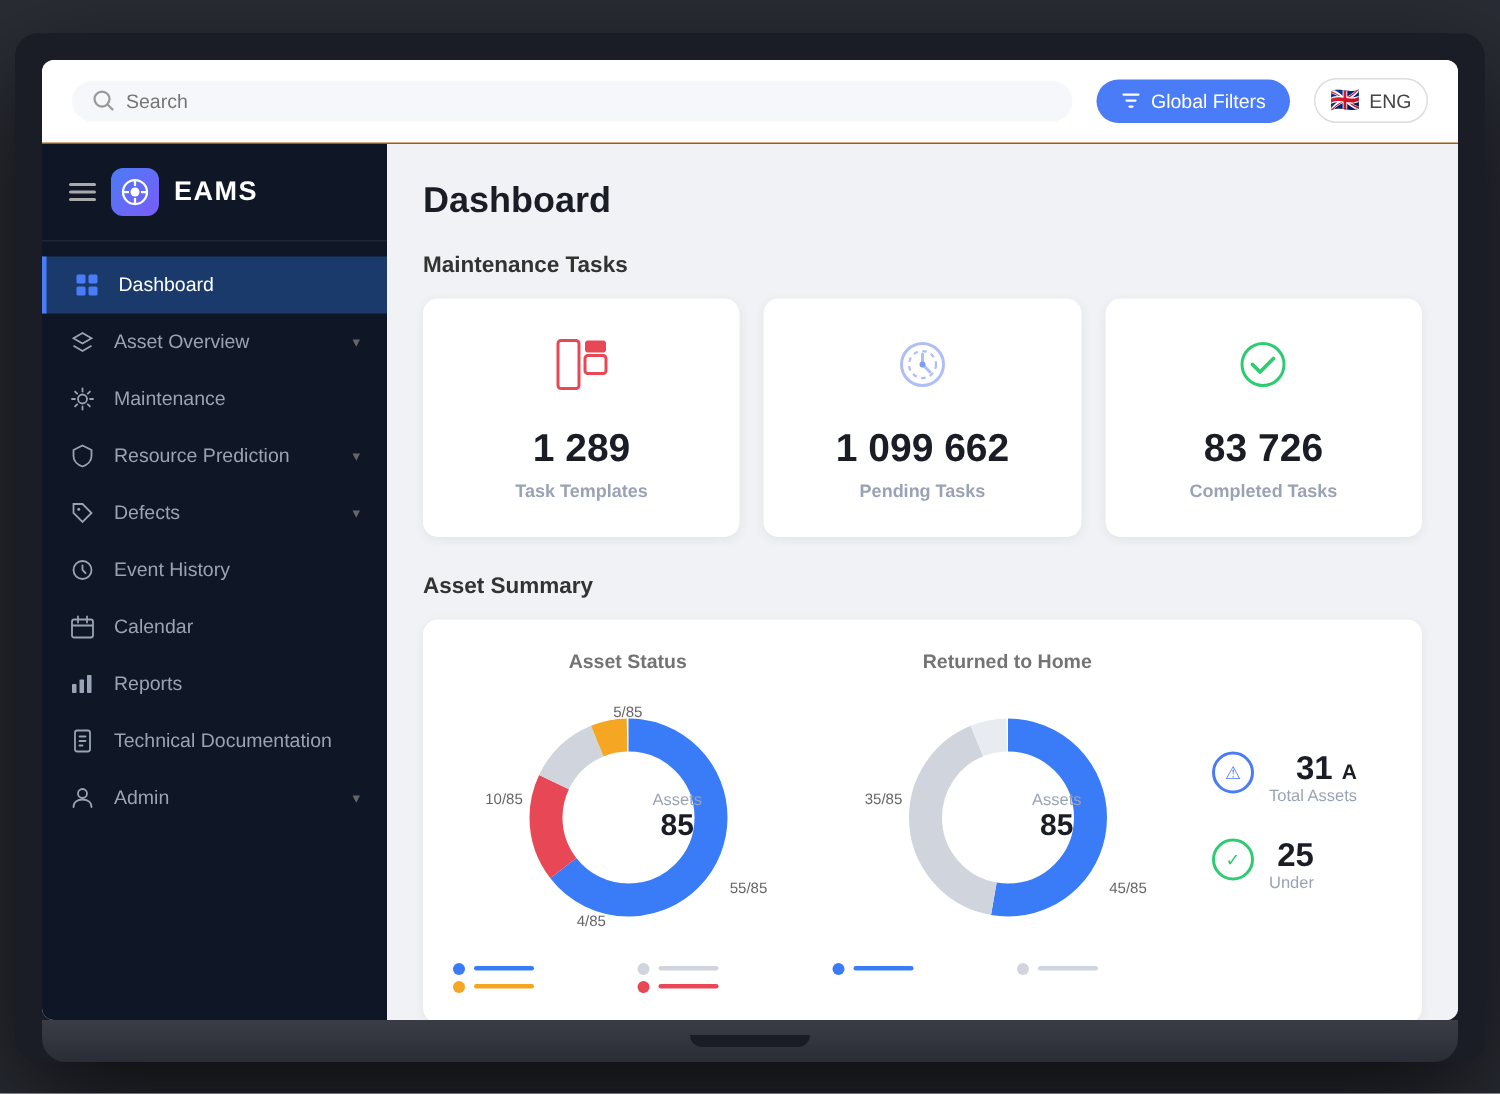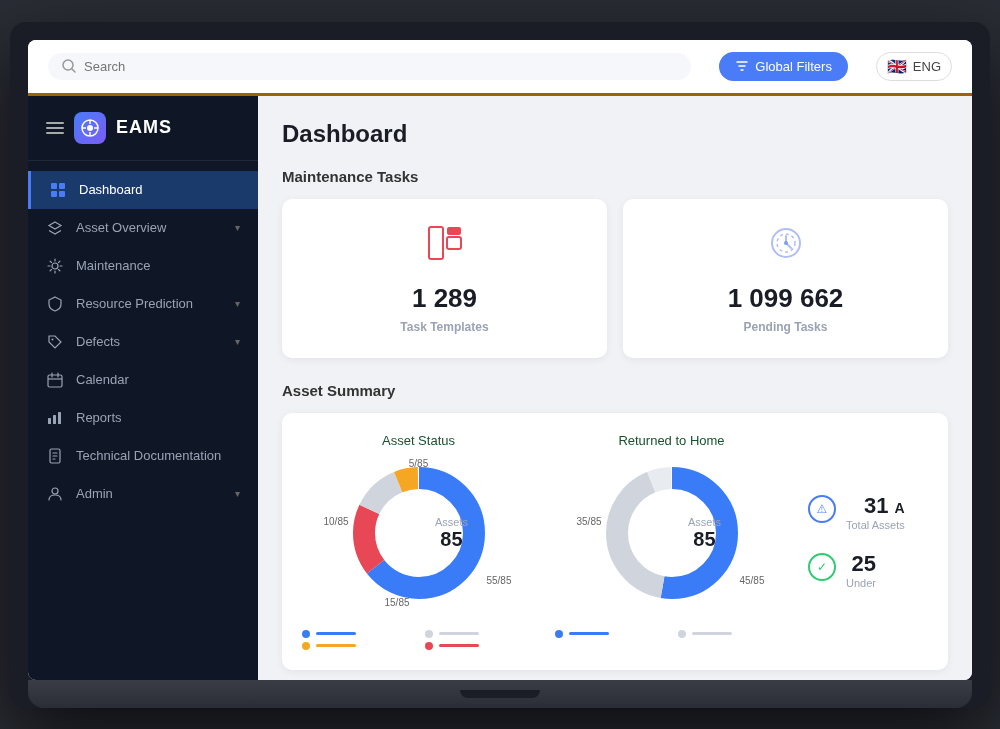--- a/index.html
+++ b/index.html
@@ -52,22 +52,22 @@
       height: 100%;
     }
 
     
     .top-bar {
       background: #fff;
       height: 56px;
       display: flex;
       align-items: center;
       padding: 0 20px;
-      border-bottom: 3px solid #a16207;
-      gap: 28px;
+      border-bottom: 1px solid #a16207;
+      gap: 16px;
     }
 
     .app-body {
       display: flex;
       flex: 1;
       overflow: hidden;
     }
 
     
     .sidebar {
@@ -250,23 +250,23 @@
 
     .chart-card {
       flex: 1;
       display: flex;
       flex-direction: column;
       align-items: center;
     }
 
     .chart-title {
       font-size: 13px;
-      font-weight: 400;
-      color: #14532d;
-      margin-bottom: 0;
+      font-weight: 700;
+      color: #737373;
+      margin-bottom: 12px;
       align-self: center;
     }
 
     .donut-center {
       position: absolute;
       top: 50%;
       left: 50%;
       transform: translate(-50%, -50%);
       text-align: center;
       margin-left: 33px;
@@ -515,20 +515,29 @@
               <span class="nav-icon">
                 <svg width="16" height="16" viewBox="0 0 16 16" fill="none">
                   <path d="M2 2h6l6 6-6 6-6-6V2Z" stroke="#9aa3b5" stroke-width="1.2"></path>
                   <circle cx="5.5" cy="5.5" r="1" fill="#9aa3b5"></circle>
                 </svg>
               </span>
               <span>Defects</span>
               <span class="chevron">▾</span>
             </li>
 
+            <li class="nav-item">
+              <span class="nav-icon">
+                <svg width="16" height="16" viewBox="0 0 16 16" fill="none">
+                  <circle cx="8" cy="8" r="6" stroke="#9aa3b5" stroke-width="1.2"></circle>
+                  <path d="M8 5v3l2 2" stroke="#9aa3b5" stroke-width="1.2" stroke-linecap="round"></path>
+                </svg>
+              </span>
+              <span>Event History</span>
+            </li>
 
             <li class="nav-item">
               <span class="nav-icon">
                 <svg width="16" height="16" viewBox="0 0 16 16" fill="none">
                   <rect x="1" y="3" width="14" height="12" rx="1.5" stroke="#9aa3b5" stroke-width="1.2"></rect>
                   <path d="M1 7h14" stroke="#9aa3b5" stroke-width="1.2"></path>
                   <path d="M5 1v4M11 1v4" stroke="#9aa3b5" stroke-width="1.2" stroke-linecap="round"></path>
                 </svg>
               </span>
               <span>Calendar</span>
@@ -595,36 +604,46 @@
                     <line x1="20" y1="13" x2="20" y2="20" stroke="#b0bef7" stroke-width="2" stroke-linecap="round"></line>
                     <line x1="20" y1="20" x2="25" y2="25" stroke="#b0bef7" stroke-width="2" stroke-linecap="round"></line>
                     <path d="M20 6L20 6" stroke="#b0bef7" stroke-width="2"></path>
                     <circle cx="20" cy="20" r="2" fill="#7b9cf7"></circle>
                   </svg>
                 </div>
                 <div class="card-value">1 099 662</div>
                 <div class="card-label">Pending Tasks</div>
               </div>
 
+              <div class="stat-card">
+                <div class="card-icon icon-completed">
+                  <svg width="40" height="40" viewBox="0 0 40 40" fill="none">
+                    <circle cx="20" cy="20" r="14" stroke="#2ecc71" stroke-width="2"></circle>
+                    <path d="M13 20l5 5 9-9" stroke="#2ecc71" stroke-width="2.5" stroke-linecap="round" stroke-linejoin="round"></path>
+                  </svg>
+                </div>
+                <div class="card-value">83 726</div>
+                <div class="card-label">Completed Tasks</div>
+              </div>
             </div>
           </div>
 
           <div>
             <div class="section-title">Asset Summary</div>
             <div class="asset-summary-section">
               <div class="asset-charts-row">
 
                 <div class="chart-card">
                   <div class="chart-title">Asset Status</div>
                   <div style="position:relative; width:170px; height:170px;">
 
                     <div style="position:absolute; top:10px; left:50%; transform:translateX(-50%); font-size:10px; color:#666;">5/85</div>
                     <div style="position:absolute; top:40%; left:-10px; font-size:10px; color:#666;">10/85</div>
                     <div style="position:absolute; top:75%; right:-8px; font-size:10px; color:#666;">55/85</div>
-                    <div style="position:absolute; bottom:10px; left:30%; font-size:10px; color:#666;">15/85</div>
+                    <div style="position:absolute; bottom:10px; left:30%; font-size:10px; color:#666;">4/85</div>
                     <svg class="donut" width="150" height="150" viewBox="0 0 150 150" style="position:absolute; top:10px; left:10px;">
 
                       <circle cx="75" cy="75" r="55" fill="none" stroke="#3a7cf7" stroke-width="22" stroke-dasharray="222.5 344" stroke-dashoffset="0"></circle>
 
                       <circle cx="75" cy="75" r="55" fill="none" stroke="#e84855" stroke-width="22" stroke-dasharray="60.7 344" stroke-dashoffset="-222.5"></circle>
 
                       <circle cx="75" cy="75" r="55" fill="none" stroke="#d0d5dd" stroke-width="22" stroke-dasharray="40.5 344" stroke-dashoffset="-283.2"></circle>
 
                       <circle cx="75" cy="75" r="55" fill="none" stroke="#f5a623" stroke-width="22" stroke-dasharray="20.3 344" stroke-dashoffset="-323.7"></circle>
                     </svg>

